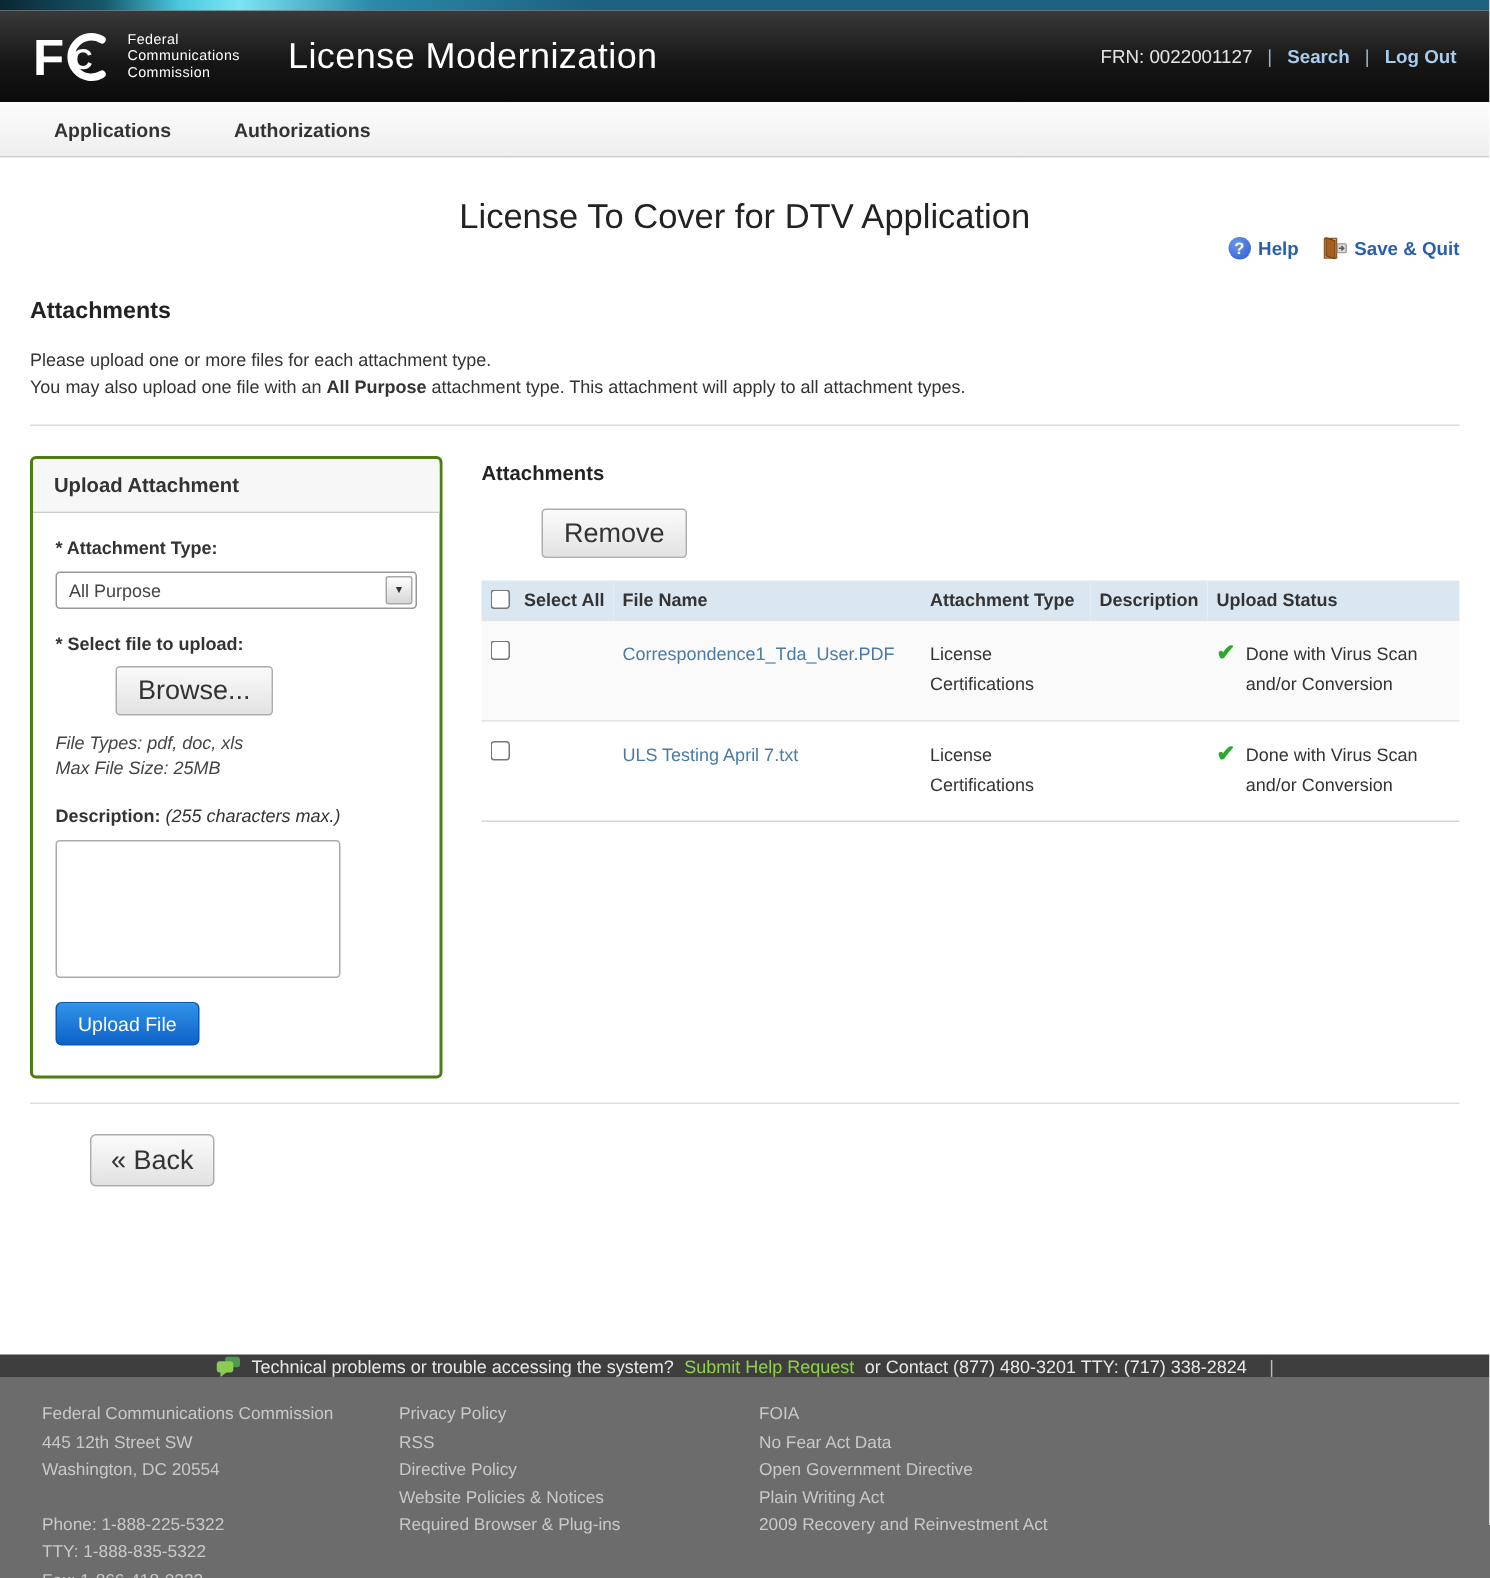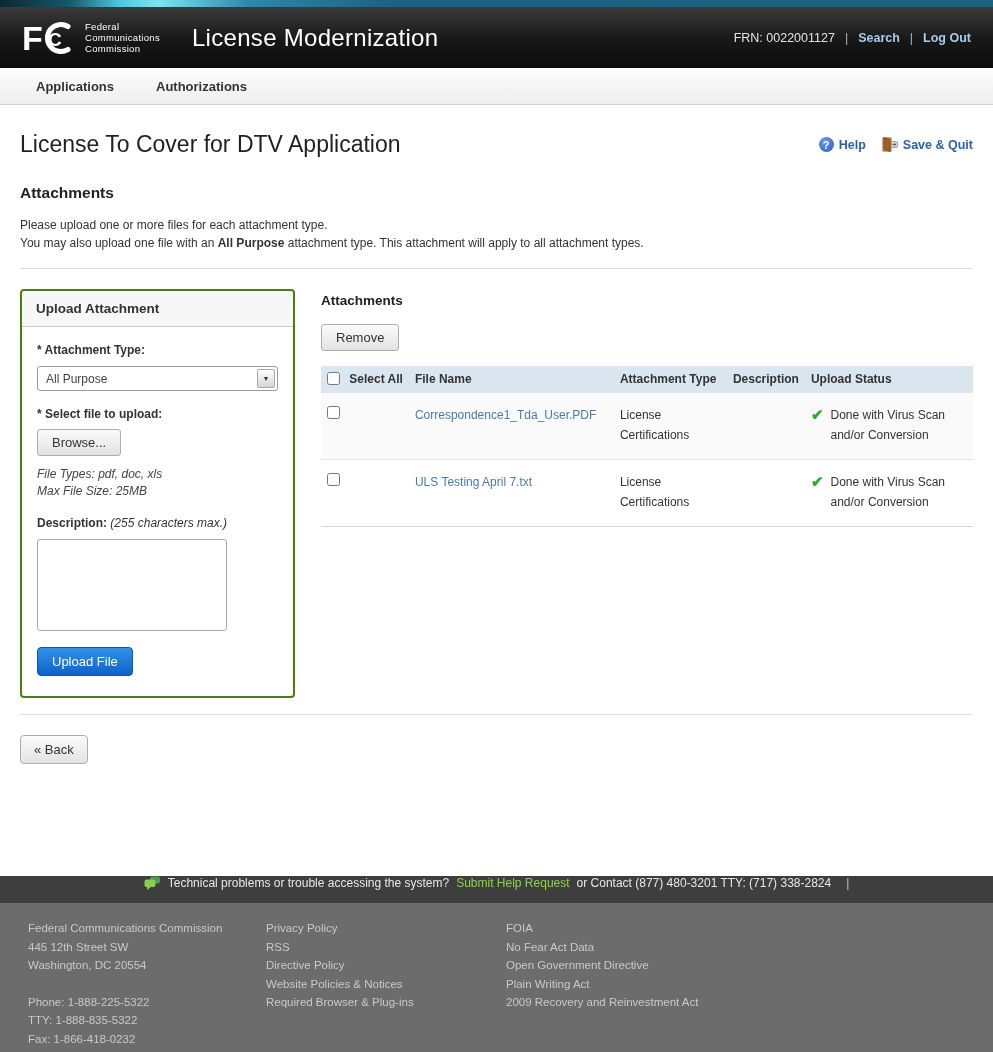--- a/index.html
+++ b/index.html
@@ -20,21 +20,21 @@
   .header-right .sep { color: #9bb6cc; }
   .header-link { color: #a9cbec; font-weight: bold; text-decoration: none; }
 
   
   .main-nav { height: 37px; background: linear-gradient(#fdfdfd, #eeeeee); border-bottom: 1px solid #cfcfcf;
     display: flex; align-items: center; padding: 0 20px; }
   .nav-item { font-size: 13px; font-weight: bold; color: #333; text-decoration: none; margin-left: 16px; margin-right: 26px; }
 
   
   main { padding: 0 20px; }
-  .title-row { display: flex; align-items: center; margin-top: 26px; }
+  .title-row { display: flex; align-items: center; margin-top: 26px; flex-direction: column; }
   .page-title { font-size: 23px; font-weight: 400; color: #222; }
   .title-links { margin-left: auto; display: flex; align-items: center; gap: 16px; font-size: 12.5px; }
   .title-link { color: #2a5fae; font-weight: bold; text-decoration: none; display: inline-flex; align-items: center; gap: 5px; }
   .help-icon { width: 15px; height: 15px; border-radius: 50%; flex: 0 0 15px;
     background: radial-gradient(circle at 35% 30%, #6b97e8, #2b5bd0); color: #fff; font-size: 11px; font-weight: bold;
     display: inline-flex; align-items: center; justify-content: center; }
 
   .section-heading { font-size: 15.5px; font-weight: bold; color: #222; margin-top: 26px; }
   .intro { font-size: 12px; color: #333; line-height: 18px; margin-top: 14px; }
   .rule { border: 0; border-top: 1px solid #ddd; margin-top: 16px; }
@@ -47,21 +47,21 @@
     font-weight: bold; font-size: 13.5px; color: #333; border-radius: 4px 4px 0 0; }
   .panel-body { padding: 16px 15px 20px; }
   .field-label { font-size: 12px; font-weight: bold; color: #333; display: block; }
   .select-box { margin-top: 9px; border: 1px solid #999; border-radius: 3px; height: 25px; background: #fff;
     font-size: 12px; color: #444; display: flex; align-items: center; padding-left: 8px; position: relative; cursor: default; }
   .select-arrow { position: absolute; right: 2px; top: 2px; bottom: 2px; width: 18px; border: 1px solid #a8a8a8;
     border-radius: 2px; background: linear-gradient(#fefefe, #d6d6d6); display: flex; align-items: center;
     justify-content: center; font-size: 7px; color: #333; }
   .mt14 { margin-top: 16px; }
   .btn-gray { background: linear-gradient(#fbfbfb, #e2e2e2); border: 1px solid #adadad; border-radius: 3px;
-    padding: 5px 14px; font-size: 13px; color: #333; font-family: inherit; cursor: pointer; margin-top: 8px; }
+    padding: 5px 14px; font-size: 18px; color: #333; font-family: inherit; cursor: pointer; margin-top: 8px; margin-left: 40px; }
   .notes { font-size: 12px; font-style: italic; color: #444; line-height: 17px; margin-top: 10px; }
   .desc-label { margin-top: 16px; font-size: 12px; color: #333; }
   .desc-label b { font-weight: bold; }
   .desc-hint { font-style: italic; font-weight: normal; }
   .desc-textarea { display: block; margin-top: 9px; width: 190px; height: 92px; border: 1px solid #aaa;
     border-radius: 3px; resize: none; font-family: inherit; font-size: 12px; padding: 4px; }
   .btn-primary { margin-top: 16px; background: linear-gradient(#3193e8, #0d62c9); border: 1px solid #0a56b4;
     border-radius: 4px; color: #fff; font-size: 13px; padding: 6px 14px; font-family: inherit; cursor: pointer; }
 
   
@@ -79,21 +79,21 @@
   .attach-table tr:last-child td { border-bottom: 1px solid #d6d6d6; }
   .hdr-check { vertical-align: -2px; margin-right: 6px; }
   .file-link { color: #4a7ba6; text-decoration: none; }
   .status-cell { display: flex; gap: 7px; align-items: flex-start; }
   .check-icon { color: #2ea82e; font-size: 15px; font-weight: bold; line-height: 20px; }
 
   .back-btn { margin-top: 20px; padding: 6px 13px; border-radius: 4px; }
   .bottom-spacer { height: 112px; }
 
   
-  .help-bar { background: #3e3e3e; height: 27px; display: flex; align-items: flex-start; justify-content: center;
+  .help-bar { background: #3e3e3e; height: 15px; display: flex; align-items: flex-end; justify-content: center;
     font-size: 12px; color: #e8e8e8; gap: 7px; }
   .help-bar a { color: #8fd24a; text-decoration: none; }
   .help-bar .sep { color: #bdbdbd; margin-left: 8px; }
 
   
   .site-footer { background: #6c6c6c; min-height: 204px; padding: 16px 0 20px 28px;
     display: flex; font-size: 11.5px; color: #c9c9c9; line-height: 18.5px; }
   .footer-col1 { width: 238px; }
   .footer-col2 { width: 240px; }
   .footer-col3 { flex: 1; }

